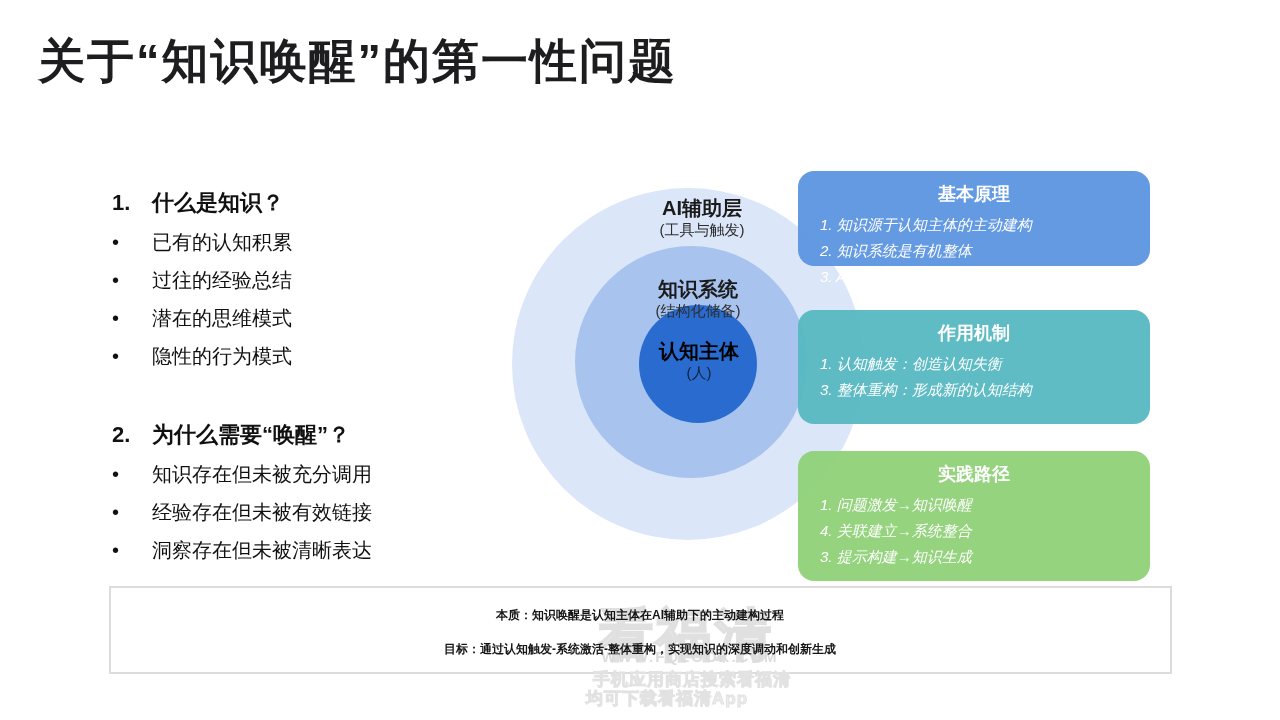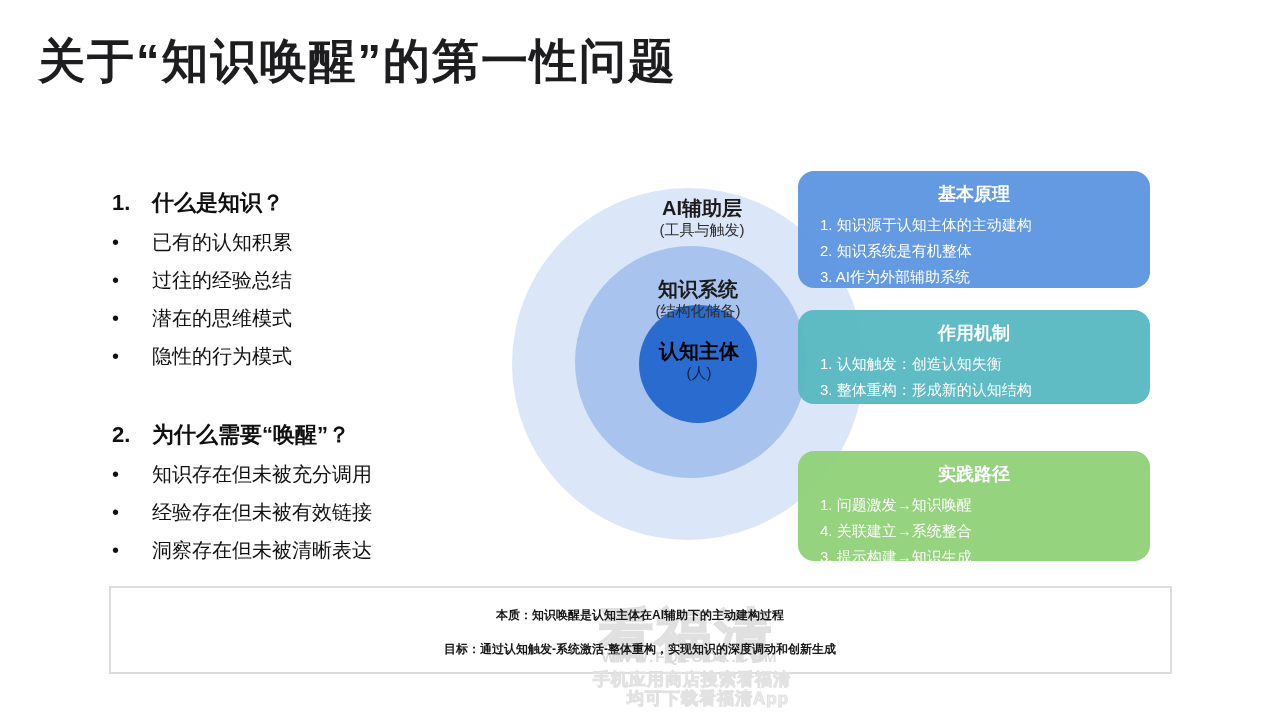--- a/index.html
+++ b/index.html
@@ -34,25 +34,25 @@
   .ring-label .main{font-size:20px;font-weight:700;color:#1b1b1b;line-height:24px;}
   .ring-label .sub{font-size:15px;color:#2e2e2e;line-height:20px;}
   .lbl-ai{left:702px;top:196px;}
   .lbl-ks{left:698px;top:277px;}
   .lbl-cs{left:699px;top:339px;}
   .lbl-cs .main{color:#000000;}
   .lbl-cs .sub{color:#14213a;}
 
   
   .card{left:798px;width:352px;border-radius:16px;z-index:5;color:#ffffff;}
-  .card-1{top:171px;height:117px;background:rgba(90,148,224,0.94);}
-  .card-2{top:310px;height:94px;background:rgba(86,184,192,0.94);}
-  .card-3{top:451px;height:110px;background:rgba(142,208,119,0.94);}
+  .card-1{top:171px;height:95px;background:rgba(90,148,224,0.94);}
+  .card-2{top:310px;height:114px;background:rgba(86,184,192,0.94);}
+  .card-3{top:451px;height:130px;background:rgba(142,208,119,0.94);}
   .card-title{text-align:center;margin-top:11px;font-size:18px;font-weight:700;}
-  .card-items{margin-top:6px;padding-left:22px;}
+  .card-items{margin-top:6px;padding-left:22px;font-style:italic;}
   .card-items div{font-size:15px;line-height:26px;white-space:nowrap;}
 
   
   .summary-box{
     left:109px;top:586px;width:1059px;height:84px;
     background:#ffffff;border:2px solid #dcdcdc;z-index:10;
   }
   .summary-text{left:0;top:598px;width:1280px;text-align:center;z-index:40;}
   .summary-text div{font-size:12px;font-weight:600;color:#161616;line-height:34px;}
 
@@ -60,21 +60,21 @@
   .wm{z-index:30;white-space:nowrap;}
   .wm-big{
     left:597px;top:598px;font-size:56px;font-weight:700;letter-spacing:3px;
     color:#f2f2f2;-webkit-text-stroke:2px #e0e0e0;
   }
   .wm-site{left:690px;top:648px;transform:translateX(-50%);
     font-size:15px;font-weight:600;letter-spacing:2px;color:#dcdcdc;}
   .wm-line{transform:translateX(-50%);font-size:17px;font-weight:700;letter-spacing:1px;
     color:#ececec;-webkit-text-stroke:1px #e2e2e2;}
   .wm-l1{left:692px;top:668px;}
-  .wm-l2{left:708px;top:687px;}
+  .wm-l2{left:667px;top:687px;}
 </style>
 </head>
 <body>
 
 <div class="abs slide-title">关于“知识唤醒”的第一性问题</div>
 
 <div class="abs left-panel">
   <div>
     <div class="list-heading">
       <span class="num">1.</span>

